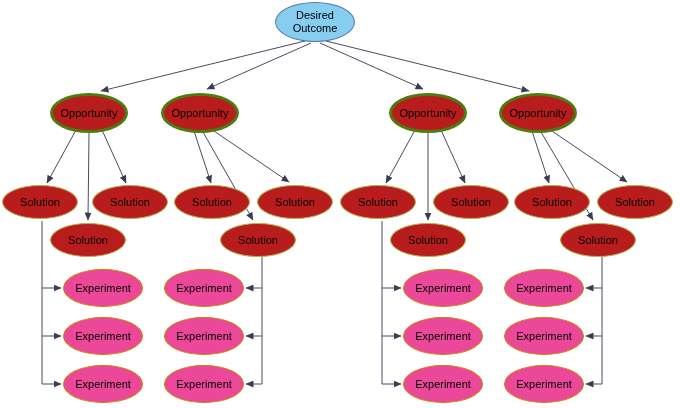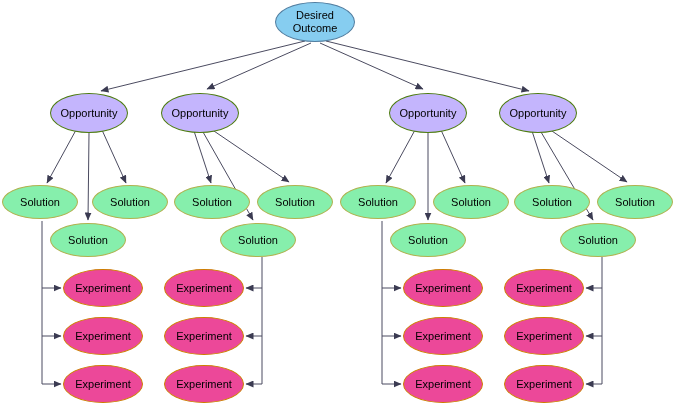--- a/index.html
+++ b/index.html
@@ -8,22 +8,22 @@
     font-family:"Liberation Sans","DejaVu Sans",sans-serif;
     padding-left:44px;
   }
   #edges{position:absolute;left:0;top:0;width:680px;height:408px;}
   .node{
     position:absolute;display:flex;align-items:center;justify-content:center;
     text-align:center;border-radius:50%;font-size:11px;color:#000;line-height:13px;
     box-sizing:border-box;z-index:2;
   }
   .outcome{width:80px;height:40px;background:#86cdf0;border:1px solid #527ea0;}
-  .opportunity{width:78px;height:40px;background:#c4b5fd;border:1px solid #4d7c0f;}
-  .solution{width:76px;height:34px;background:#86efac;border:1px solid #b1b14e;}
+  .opportunity{width:78px;height:40px;background:#b91c1c;border:3px solid #4d7c0f;}
+  .solution{width:76px;height:34px;background:#b91c1c;border:1px solid #b1b14e;}
   .experiment{width:80px;height:38px;background:#ec4899;border:1px solid #cc7e00;}
   .edge{stroke:#4b4b60;stroke-width:1;fill:none;}
 </style>
 </head>
 <body>
 
 <div id="stage">
 
   <svg id="edges" viewBox="0 0 680 408" xmlns="http://www.w3.org/2000/svg">
     <defs>

